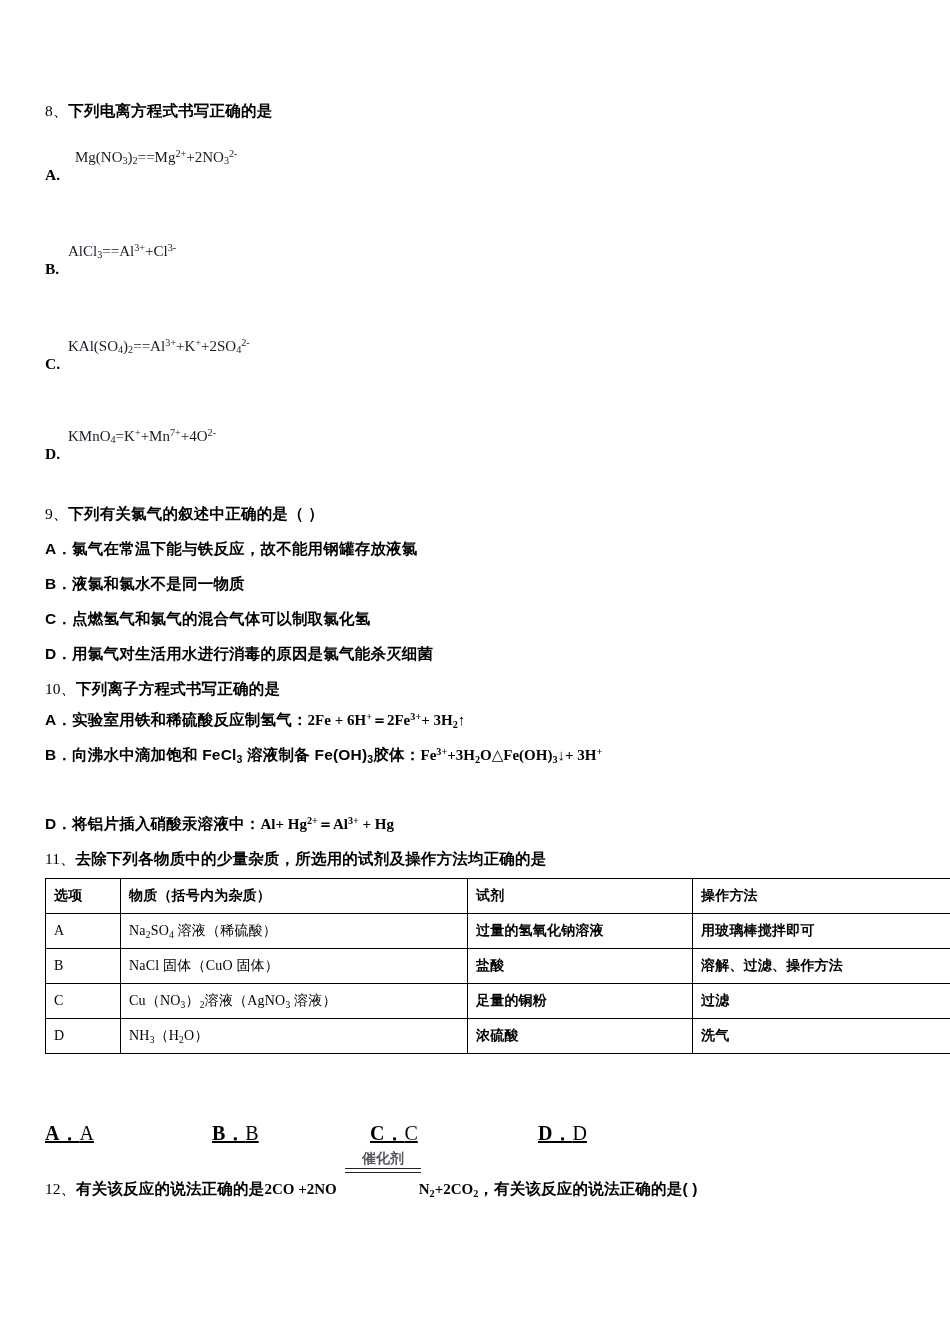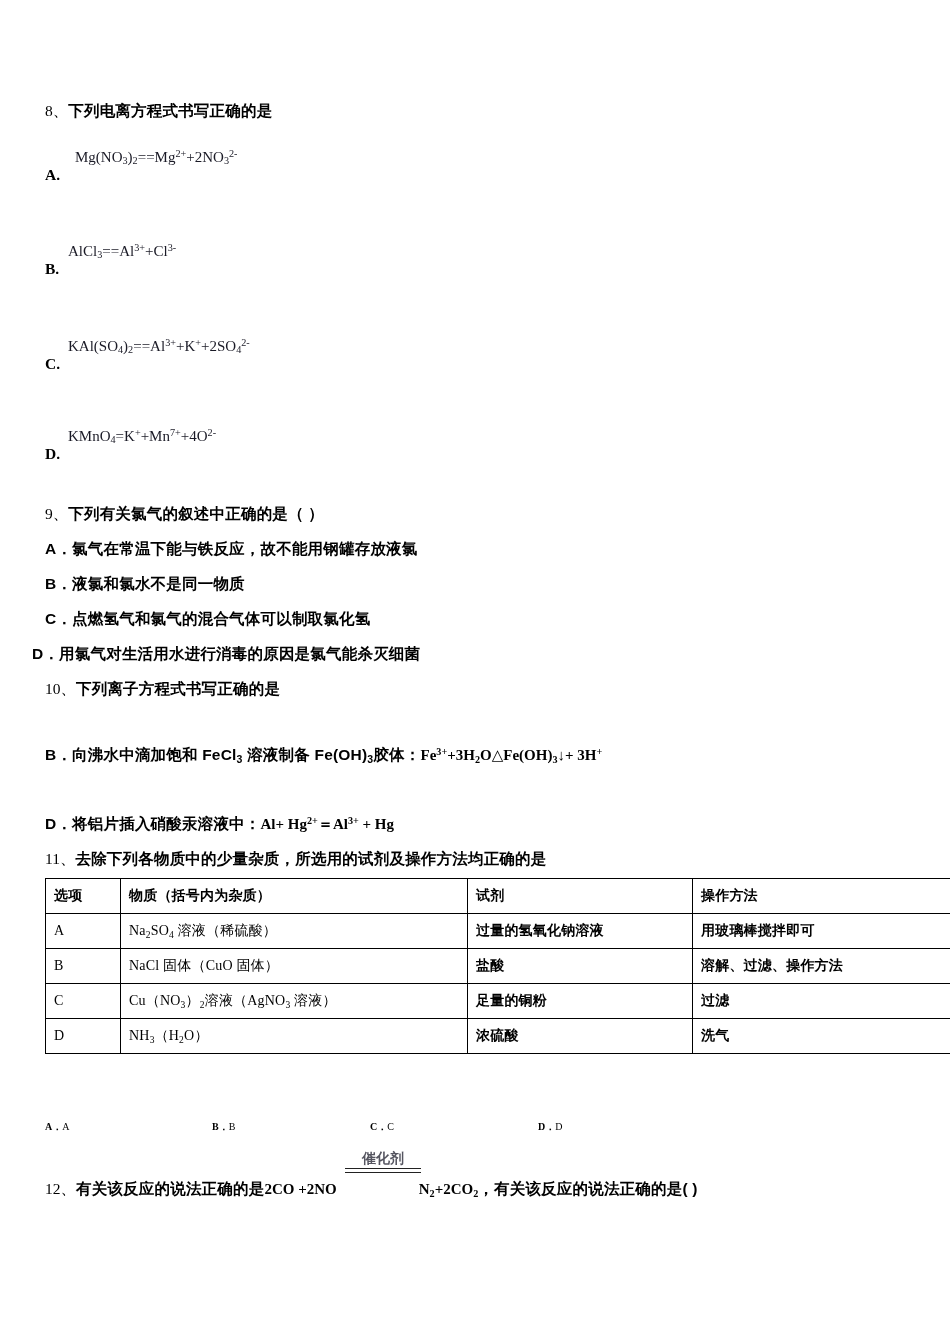--- a/index.html
+++ b/index.html
@@ -89,21 +89,22 @@
     font-family: "Liberation Serif", "DejaVu Serif", serif;
     font-weight: normal;
   }
   table.purify tr { height: 35px; }
 
   
   .ans-row { position: absolute; }
   .ans-item {
     position: absolute;
     white-space: nowrap;
-    font-size: 10px;
+    font-size: 20px;
+    text-decoration: underline;
   }
   .ans-key {
     font-family: "Liberation Serif", serif;
     font-weight: bold;
   }
   .ans-val {
     font-family: "Liberation Serif", serif;
     font-weight: normal;
   }
 
@@ -156,28 +157,31 @@
 
   <div class="q-line" style="left:45px; top:540px;">
     <span class="cn-bold">A．</span><span class="cn-bold">氯气在常温下能与铁反应，故不能用钢罐存放液氯</span>
   </div>
   <div class="q-line" style="left:45px; top:575px;">
     <span class="cn-bold">B．</span><span class="cn-bold">液氯和氯水不是同一物质</span>
   </div>
   <div class="q-line" style="left:45px; top:610px;">
     <span class="cn-bold">C．</span><span class="cn-bold">点燃氢气和氯气的混合气体可以制取氯化氢</span>
   </div>
-  <div class="q-line" style="left:32px; top:645px;">
+  <div class="q-line" style="left:45px; top:645px;">
     <span class="cn-bold">D．</span><span class="cn-bold">用氯气对生活用水进行消毒的原因是氯气能杀灭细菌</span>
   </div>
 
   <div class="q-line" style="left:45px; top:680px;">
     <span class="qnum">10、</span><span class="cn-bold">下列离子方程式书写正确的是</span>
   </div>
 
+  <div class="q-line" style="left:45px; top:711px;">
+    <span class="cn-bold">A．</span><span class="cn-bold">实验室用铁和稀硫酸反应制氢气：</span><span class="chem-b">2Fe + 6H<sup>+</sup>＝2Fe<sup>3+</sup>+ 3H<sub>2</sub>↑</span>
+  </div>
 
   <div class="q-line" style="left:45px; top:746px;">
     <span class="cn-bold">B．</span><span class="cn-bold">向沸水中滴加饱和 FeCl<sub>3</sub> 溶液制备 Fe(OH)<sub>3</sub>胶体：</span><span class="chem-b">Fe<sup>3+</sup>+3H<sub>2</sub>O△Fe(OH)<sub>3</sub>↓+ 3H<sup>+</sup></span>
   </div>
 
 
   <div class="q-line" style="left:45px; top:815px;">
     <span class="cn-bold">D．</span><span class="cn-bold">将铝片插入硝酸汞溶液中：</span><span class="chem-b">Al+ Hg<sup>2+</sup>＝Al<sup>3+</sup> + Hg</span>
   </div>
 

